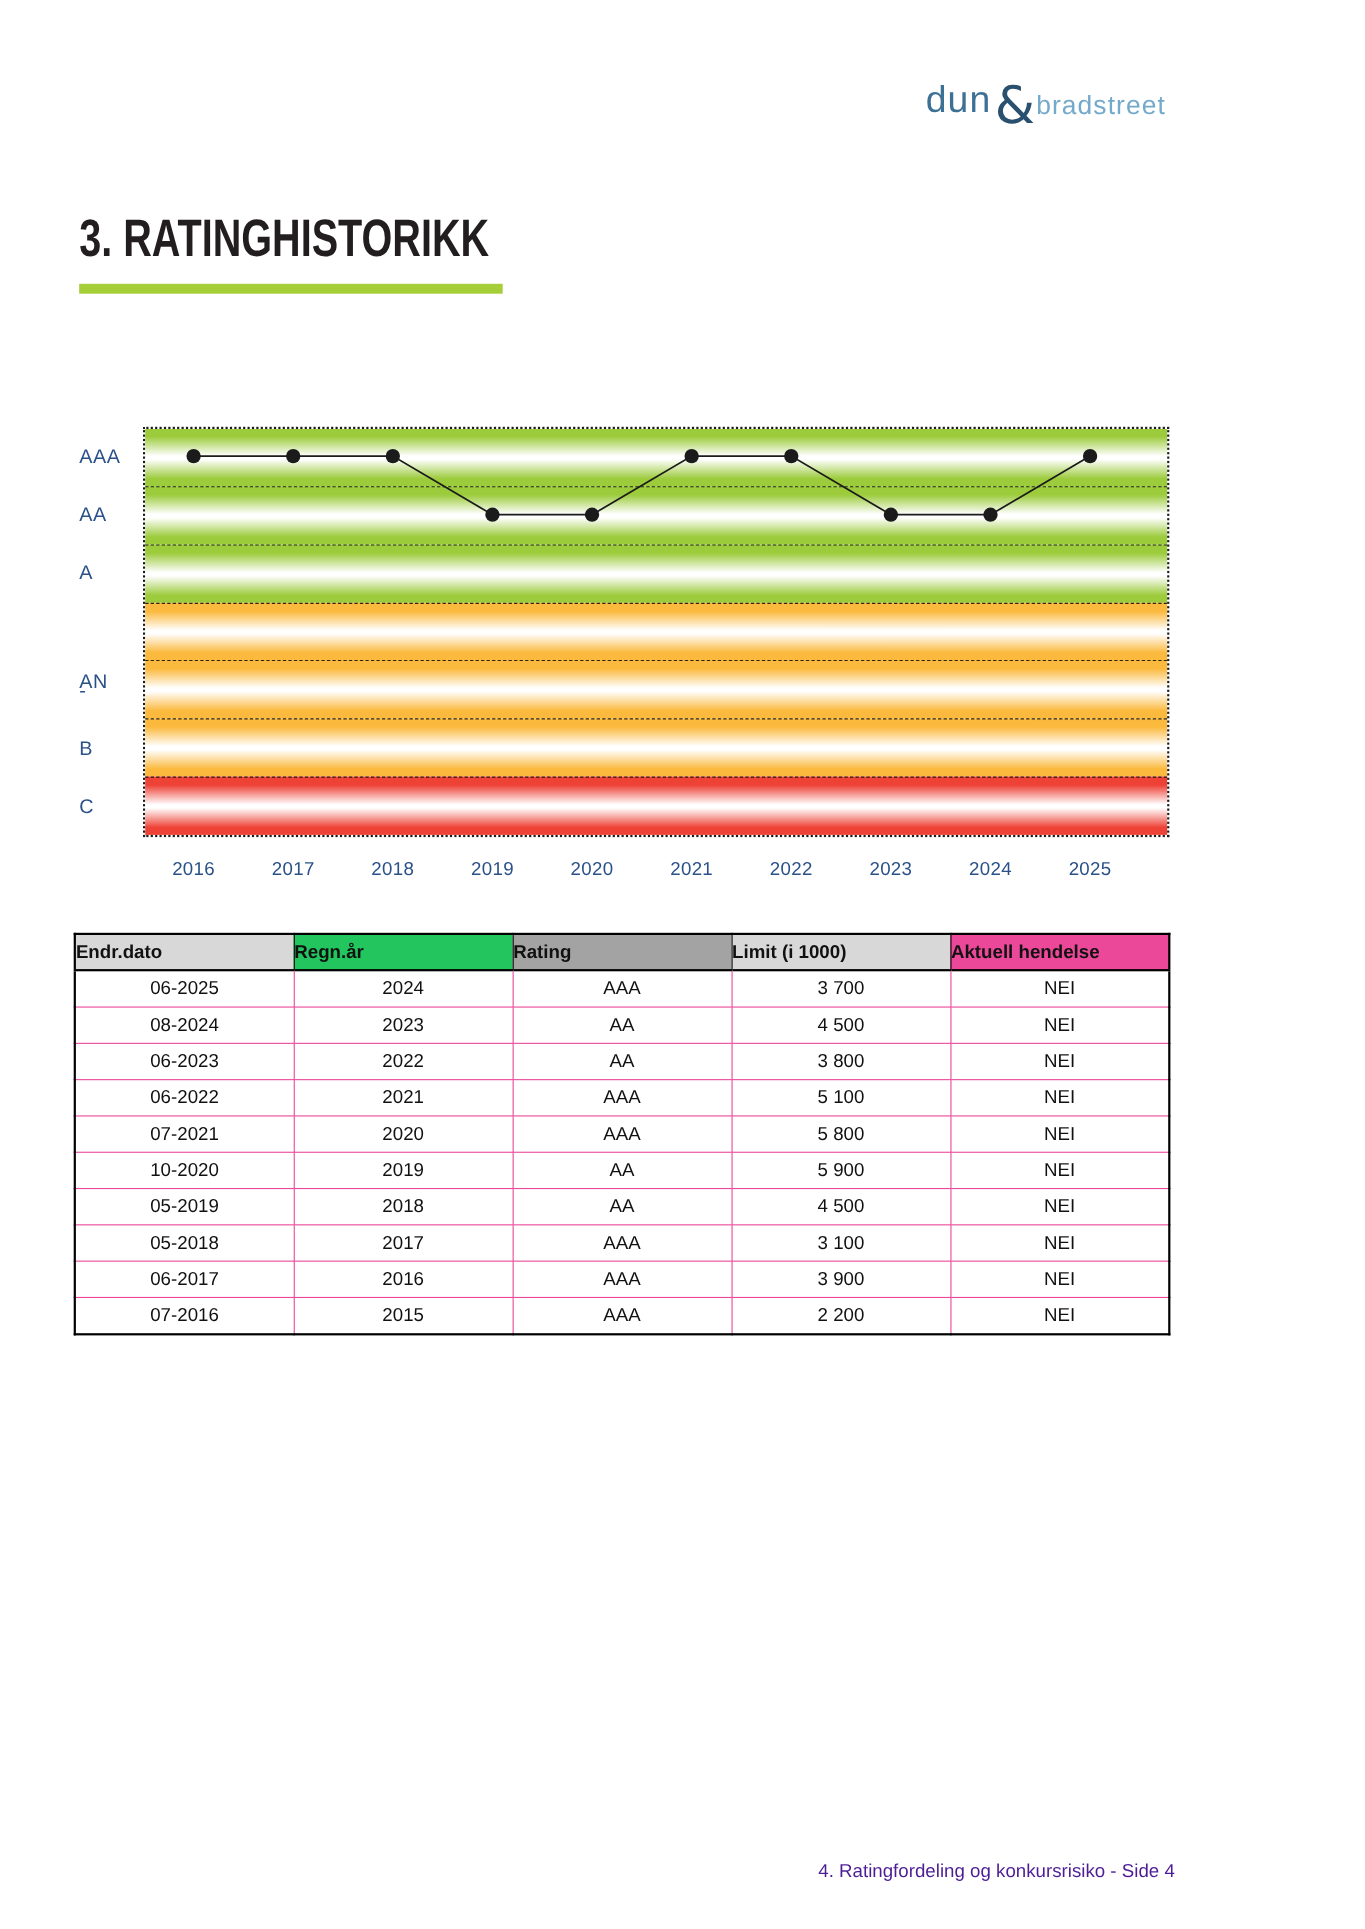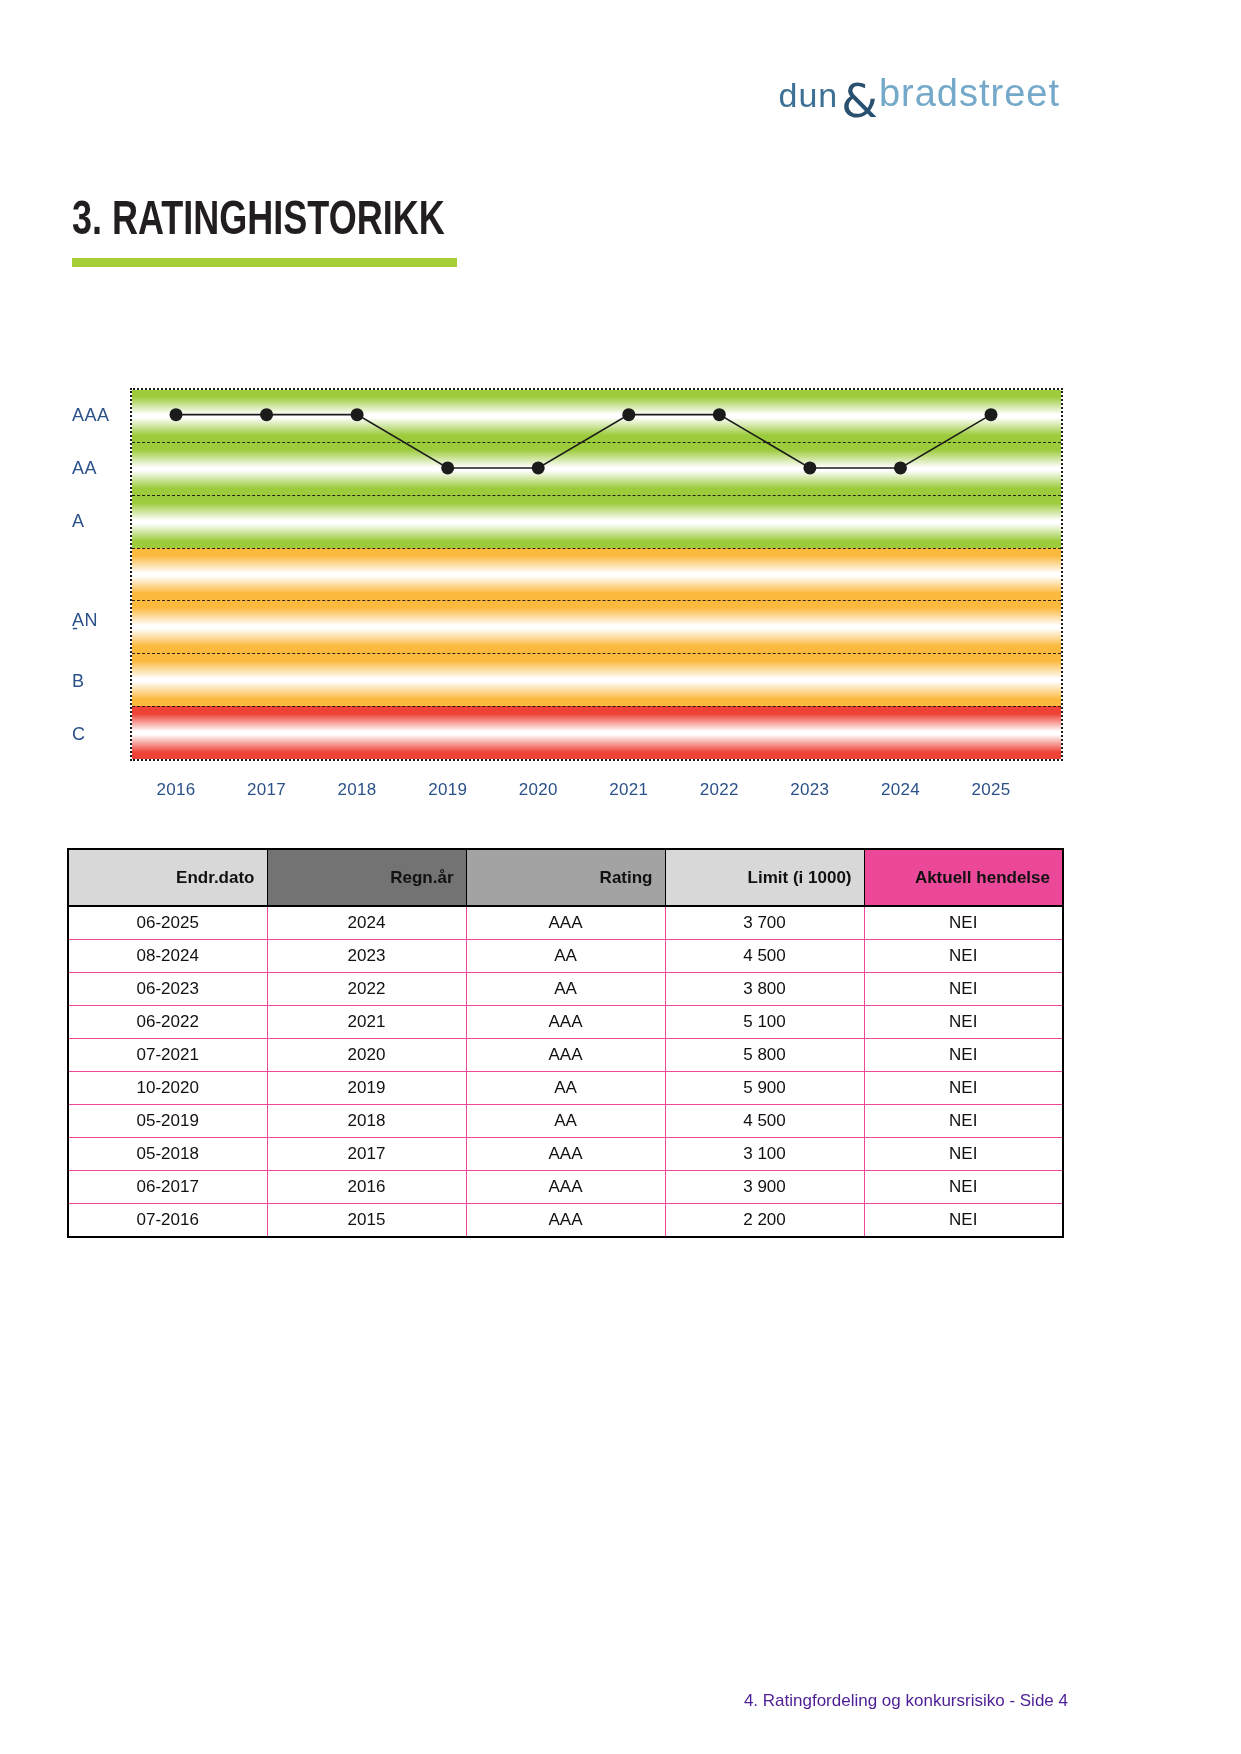--- a/index.html
+++ b/index.html
@@ -3,37 +3,37 @@
 <meta charset="utf-8">
 <style>
   html,body{margin:0;padding:0;background:#ffffff;}
   body{font-family:"Liberation Sans", sans-serif; -webkit-font-smoothing:antialiased;}
   .page{position:relative;width:1241px;height:1754px;background:#ffffff;overflow:hidden;}
 
   
   .logo{position:absolute;top:72px;right:181px;display:flex;align-items:flex-end;white-space:nowrap;}
   .logo .w1{font-size:34px;letter-spacing:1px;color:#3D7095;}
   .logo .amp{font-size:47px;line-height:34px;color:#2A506F;margin:0 1px 0 3px;position:relative;top:3px;font-family:"DejaVu Sans",sans-serif;}
-  .logo .w2{font-size:38px;letter-spacing:1px;color:#74A9C9;}
+  .logo .w2{font-size:24px;letter-spacing:1px;color:#74A9C9;}
 
   
   .title{position:absolute;left:72px;top:194px;margin:0;font-size:48px;font-weight:bold;color:#221E1F;letter-spacing:0;transform:scaleX(0.75);transform-origin:left top;white-space:nowrap;line-height:1.0;}
   .title-bar{position:absolute;left:72px;top:258px;width:385px;height:9px;}
 
   
   .plot{position:absolute;left:130px;top:388px;width:933px;height:373px;border:2px dotted #1b1b1b;box-sizing:border-box;display:flex;flex-direction:column;}
   .band{flex:1;}
   .band.sep{border-top:1px dashed rgba(10,10,10,0.85);}
   .chart-svg{position:absolute;left:130px;top:388px;width:933px;height:373px;overflow:visible;}
   .ylab{position:absolute;left:72px;transform:translateY(-50%);font-size:18px;color:#2B5189;letter-spacing:0.5px;}
   .xlab{position:absolute;transform:translate(-50%,-50%);font-size:17px;color:#2B5189;letter-spacing:0.3px;}
 
   
   .rating-table{position:absolute;left:67px;top:848px;width:997px;border-collapse:collapse;table-layout:fixed;border:2px solid #000;}
-  .rating-table th{background:#D8D8D8;font-size:17px;font-weight:bold;color:#111;height:31px;border:1px solid #000;border-bottom:2.5px solid #000;text-align:right;padding:12px;}
+  .rating-table th{background:#D8D8D8;font-size:17px;font-weight:bold;color:#111;height:31px;border:1px solid #000;border-bottom:2.5px solid #000;text-align:left;padding:0;}
   .rating-table td{font-size:17px;color:#111;height:32px;border:1px solid #ec4899;text-align:center;padding:0;}
 
   
   .footer{position:absolute;top:1691px;right:173px;font-size:17px;color:#4c1d95;white-space:nowrap;}
 </style>
 </head>
 <body>
 
 <div class="page">
 
@@ -89,21 +89,21 @@
       <div class="xlab" style="left: 719.333px; top: 790px; color: rgb(43, 81, 137);">2022</div>
       <div class="xlab" style="left: 809.889px; top: 790px; color: rgb(43, 81, 137);">2023</div>
       <div class="xlab" style="left: 900.444px; top: 790px; color: rgb(43, 81, 137);">2024</div>
       <div class="xlab" style="left: 991px; top: 790px; color: rgb(43, 81, 137);">2025</div>
     </div>
 
   <table class="rating-table">
     <thead>
       <tr id="thead-row">
           <th style="background: rgb(216, 216, 216);">Endr.dato</th>
-          <th style="background: #737373;">Regn.år</th>
+          <th style="background: #22c55e;">Regn.år</th>
           <th style="background: #a3a3a3;">Rating</th>
           <th style="background: rgb(216, 216, 216);">Limit (i 1000)</th>
           <th style="background: #ec4899;">Aktuell hendelse</th>
         </tr>
     </thead>
     <tbody id="tbody">
         <tr>
           <td>06-2025</td>
           <td>2024</td>
           <td>AAA</td>

